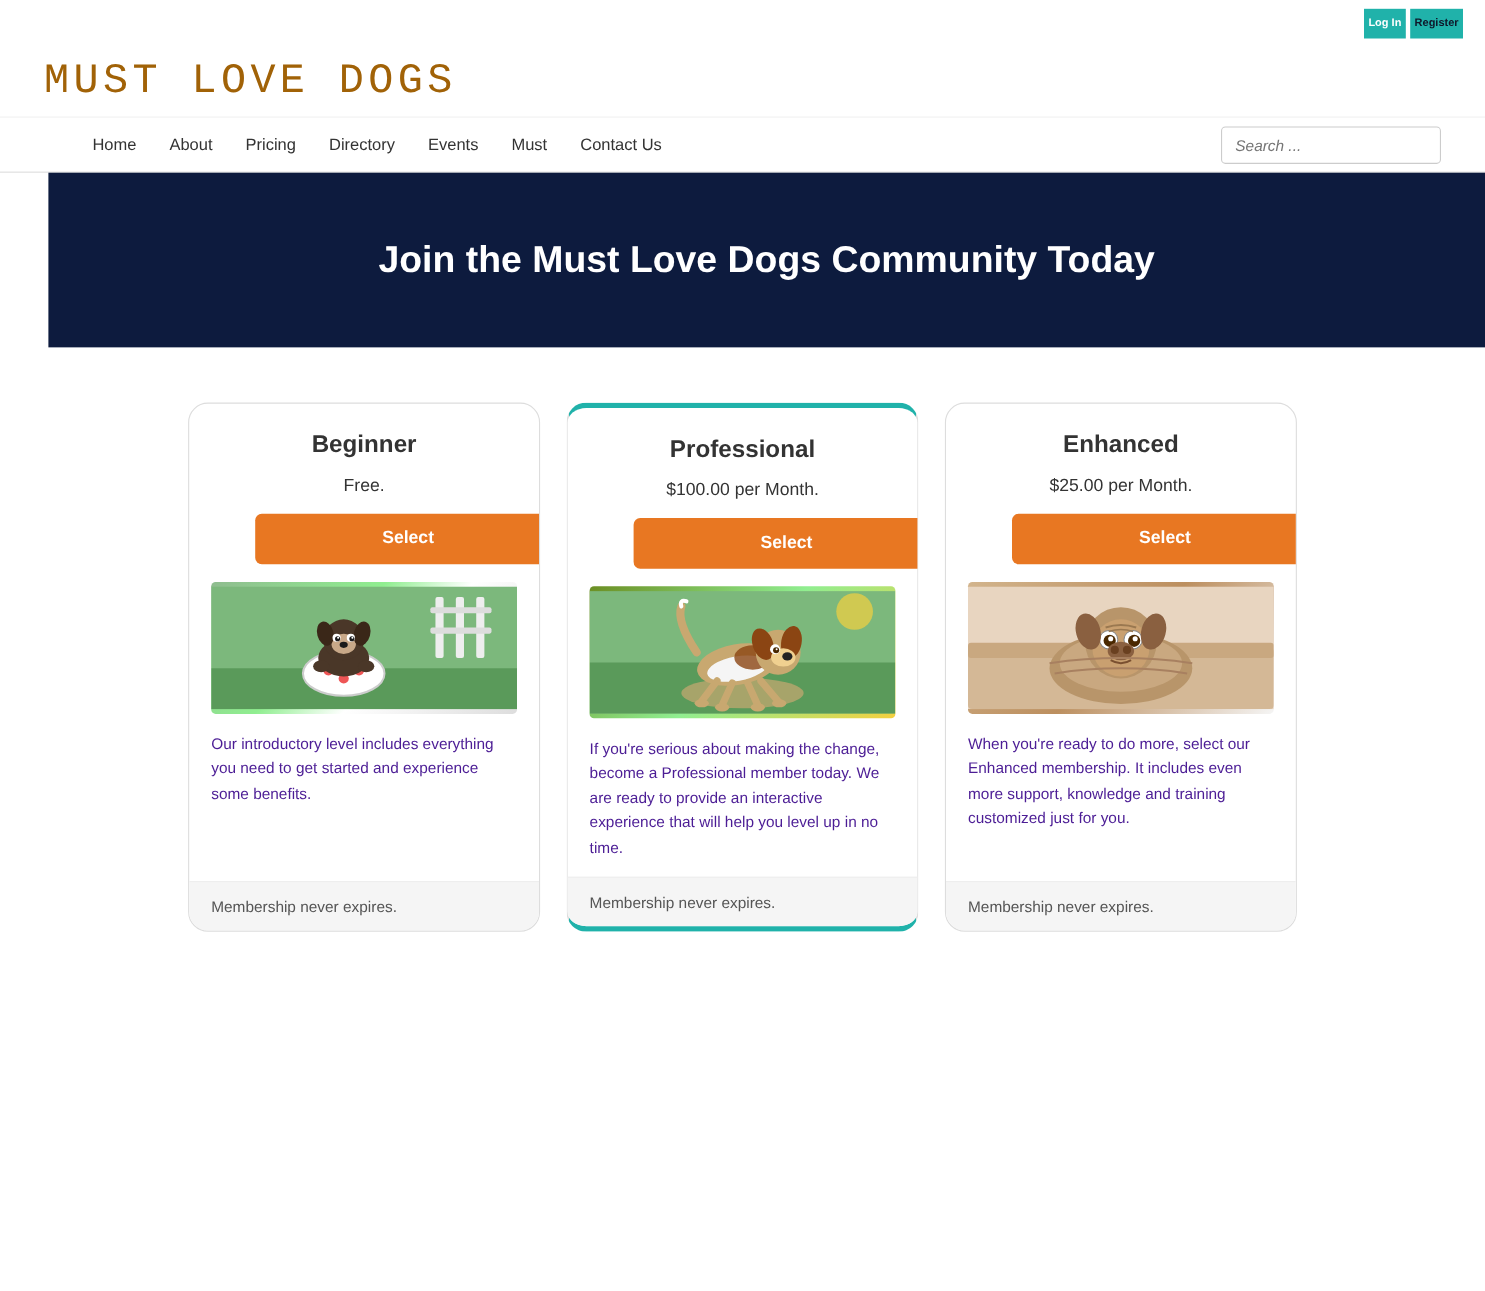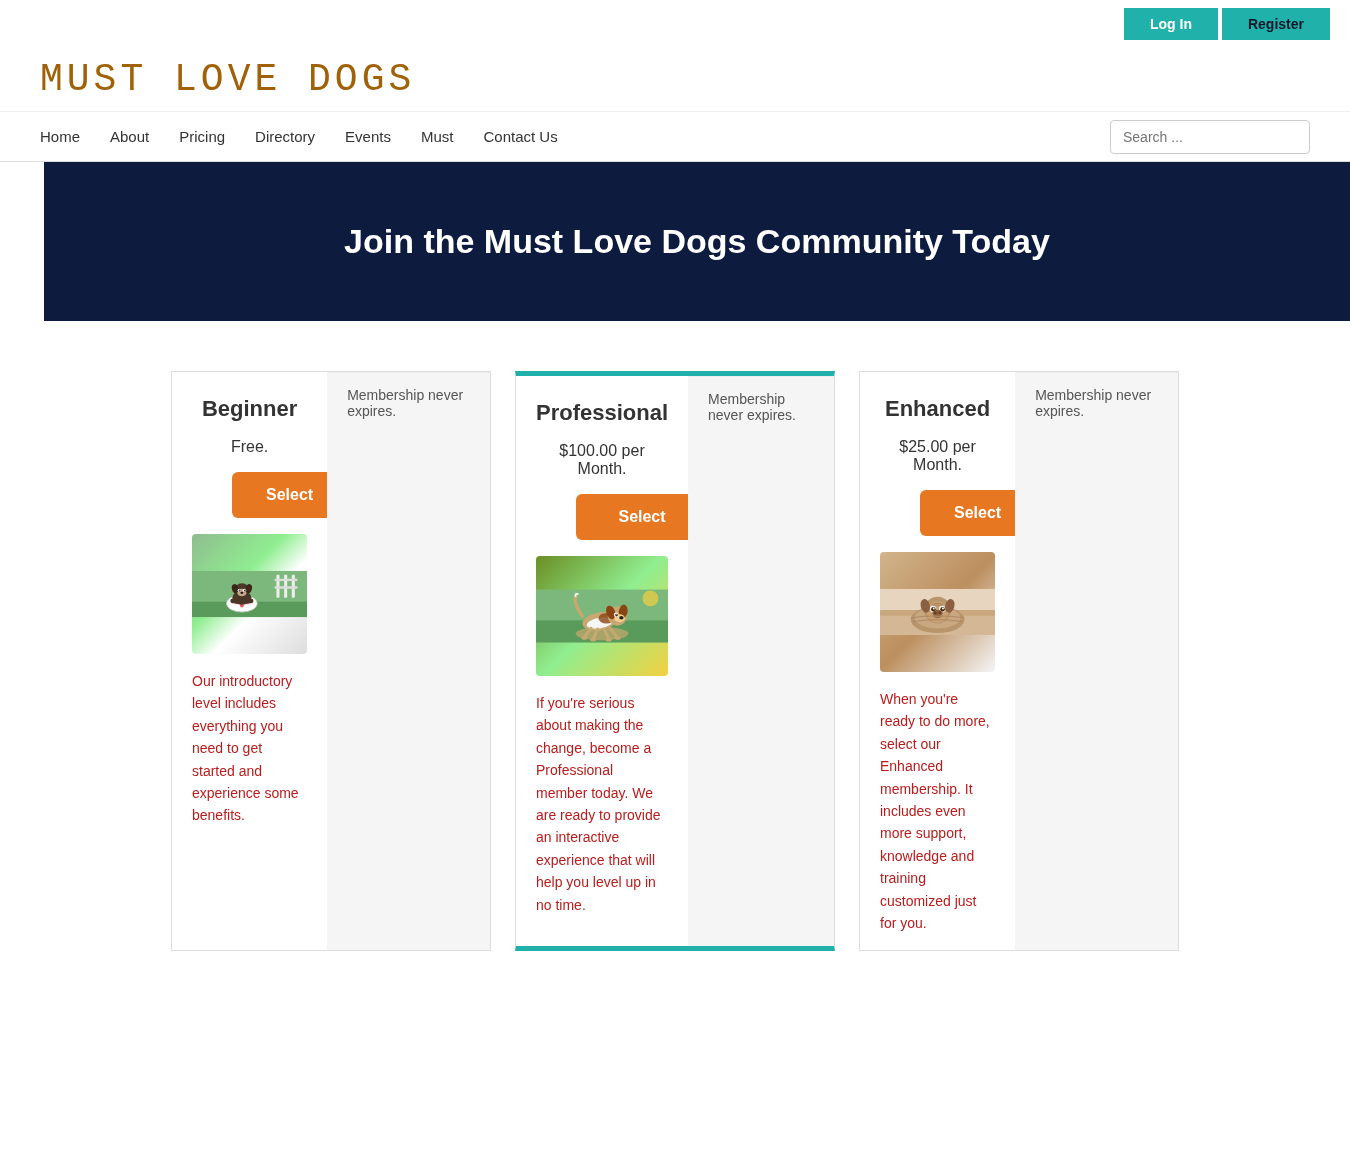--- a/index.html
+++ b/index.html
@@ -6,24 +6,24 @@
     body { font-family: Arial, sans-serif; background: #fff; color: #333; }
 
     
     .top-bar {
       display: flex;
       justify-content: flex-end;
       padding: 8px 20px;
       background: #fff;
     }
     .top-bar-btn {
-      padding: 8px 26px;
+      padding: 8px 4px;
       border: none;
       cursor: pointer;
-      font-size: 14px;
+      font-size: 10px;
       font-weight: bold;
     }
     .btn-login {
       background: #20b2aa;
       color: #fff;
       margin-right: 4px;
     }
     .btn-register {
       background: #20b2aa;
       color: #0f172a;
@@ -49,39 +49,41 @@
       justify-content: space-between;
       padding: 0 40px;
       border-bottom: 1px solid #ddd;
       background: #fff;
     }
     .nav-links {
       display: flex;
       align-items: center;
       gap: 30px;
       padding: 16px 0;
+      margin-left: 44px;
     }
     .nav-link {
       text-decoration: none;
       color: #333;
       font-size: 15px;
       cursor: pointer;
     }
 
     .search-box {
       position: relative;
     }
     .search-input {
       border: 1px solid #ccc;
       border-radius: 4px;
       padding: 8px 12px;
       font-size: 14px;
       width: 200px;
       color: #999;
       outline: none;
+      font-style: italic;
     }
 
     
     .hero {
       background: #0d1b3e;
       color: #fff;
       text-align: center;
       padding: 60px 20px;
       margin-left: 44px;
     }
@@ -94,25 +96,25 @@
     .pricing-section {
       display: flex;
       justify-content: center;
       gap: 24px;
       padding: 50px 40px;
       background: #fff;
     }
 
     .card {
       border: 1px solid #ddd;
-      border-radius: 0;
+      border-radius: 18px;
       width: 320px;
       overflow: hidden;
       display: flex;
-      flex-direction: row;
+      flex-direction: column;
     }
 
     .card-professional {
       border-top: 5px solid #20b2aa;
       border-bottom: 5px solid #20b2aa;
     }
 
     .card-body {
       padding: 24px 20px 0 20px;
       flex: 1;
@@ -167,21 +169,21 @@
     .dog-img-professional {
       background: linear-gradient(135deg, #6b8e23 0%, #90ee90 50%, #f4d03f 100%);
     }
     .dog-img-enhanced {
       background: linear-gradient(135deg, #d2b48c 0%, #bc8f5f 50%, #f5f5f5 100%);
     }
 
     .card-description {
       font-size: 14px;
       line-height: 1.6;
-      color: #b91c1c;
+      color: #4c1d95;
       margin-bottom: 16px;
     }
 
     .card-footer {
       background: #f5f5f5;
       padding: 14px 20px;
       font-size: 14px;
       color: #555;
       border-top: 1px solid #eee;
     }

